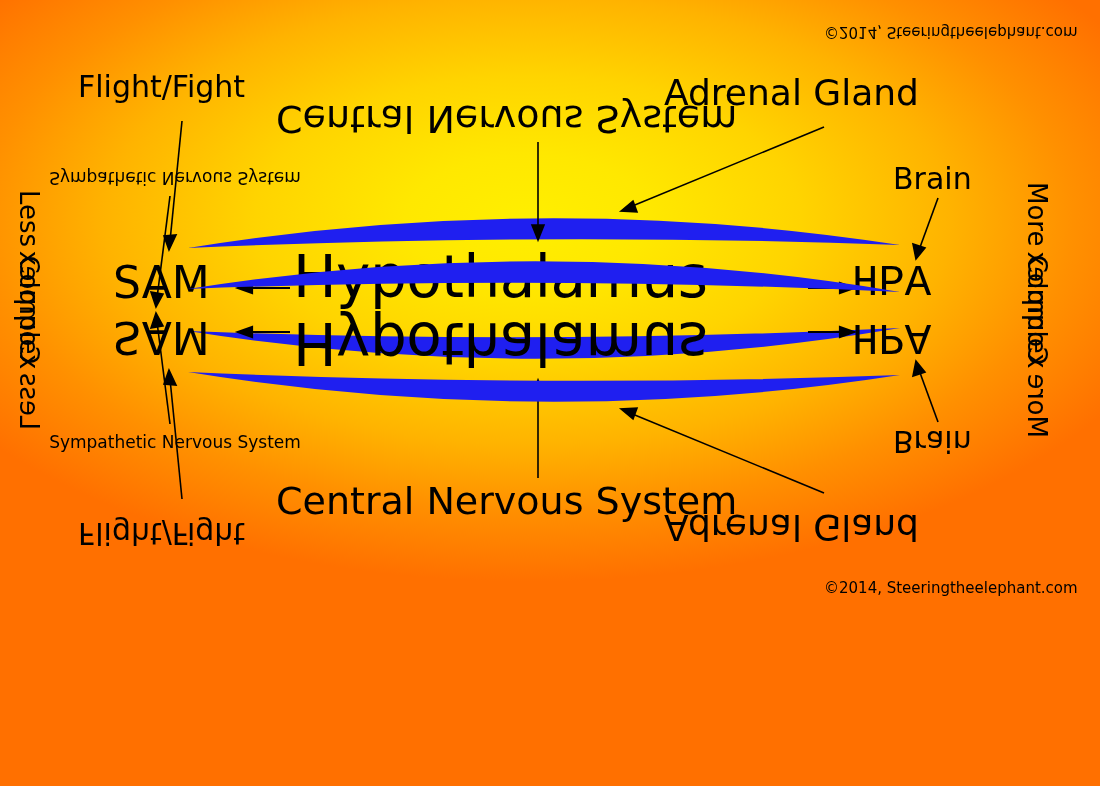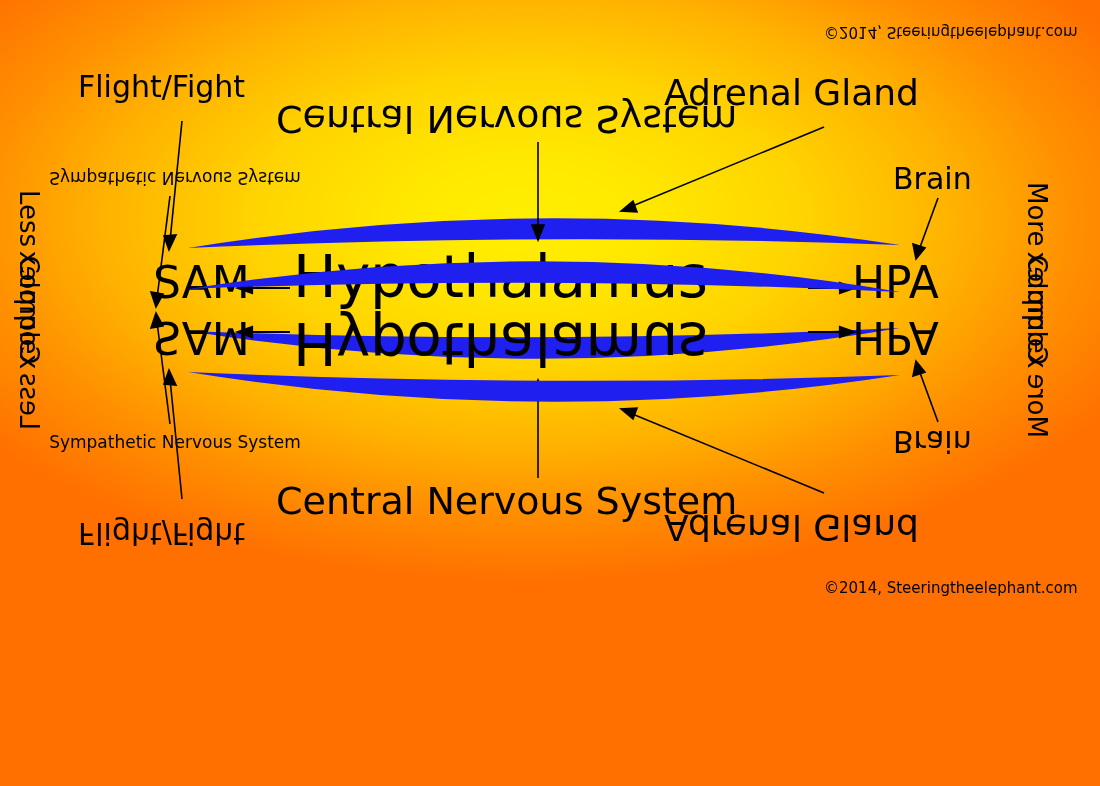--- a/index.html
+++ b/index.html
@@ -49,25 +49,25 @@
     line-height: 1;
   }
   .t-hypothalamus {
     left: 293px; top: 248px;
     font-size: 58px;
     letter-spacing: -0.5px;
   }
   .t-sam {
     left: 113px; top: 261px;
     font-size: 44px;
-    margin-left: 40px;
   }
   .t-hpa {
     left: 852px; top: 261px;
     font-size: 44px;
+    font-family: Liberation Mono, monospace;
   }
   .t-flightfight {
     left: 78px; top: 72px;
     font-size: 30px;
   }
   .t-adrenal {
     left: 664px; top: 75px;
     font-size: 36px;
   }
   .t-brain {

